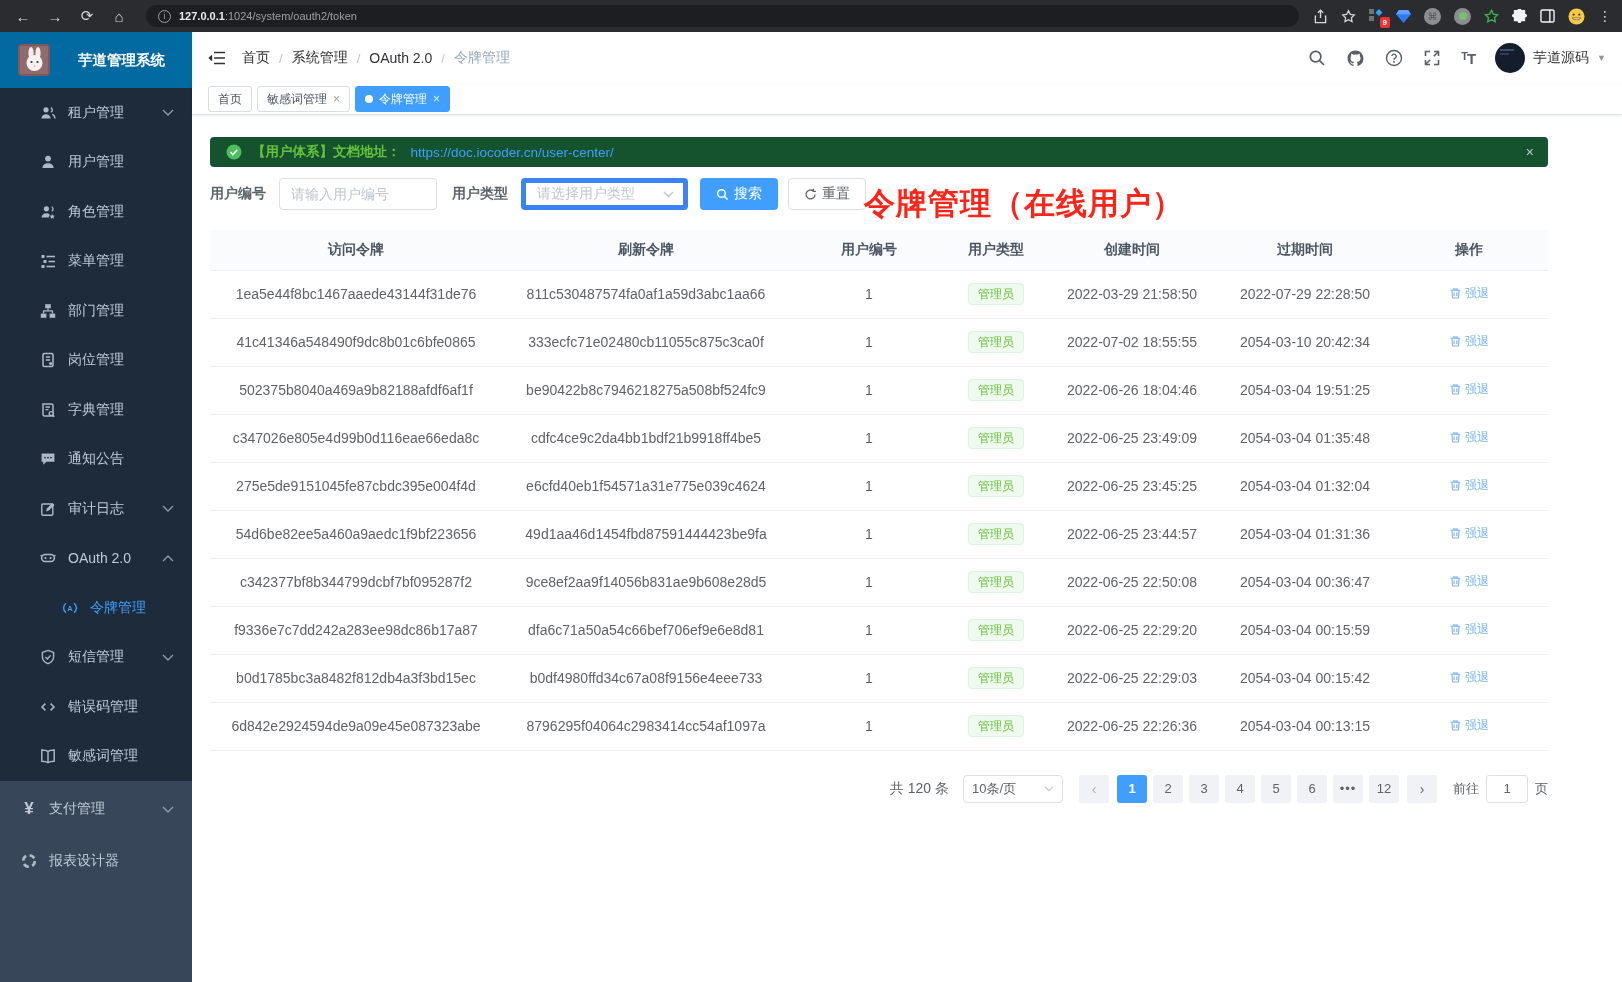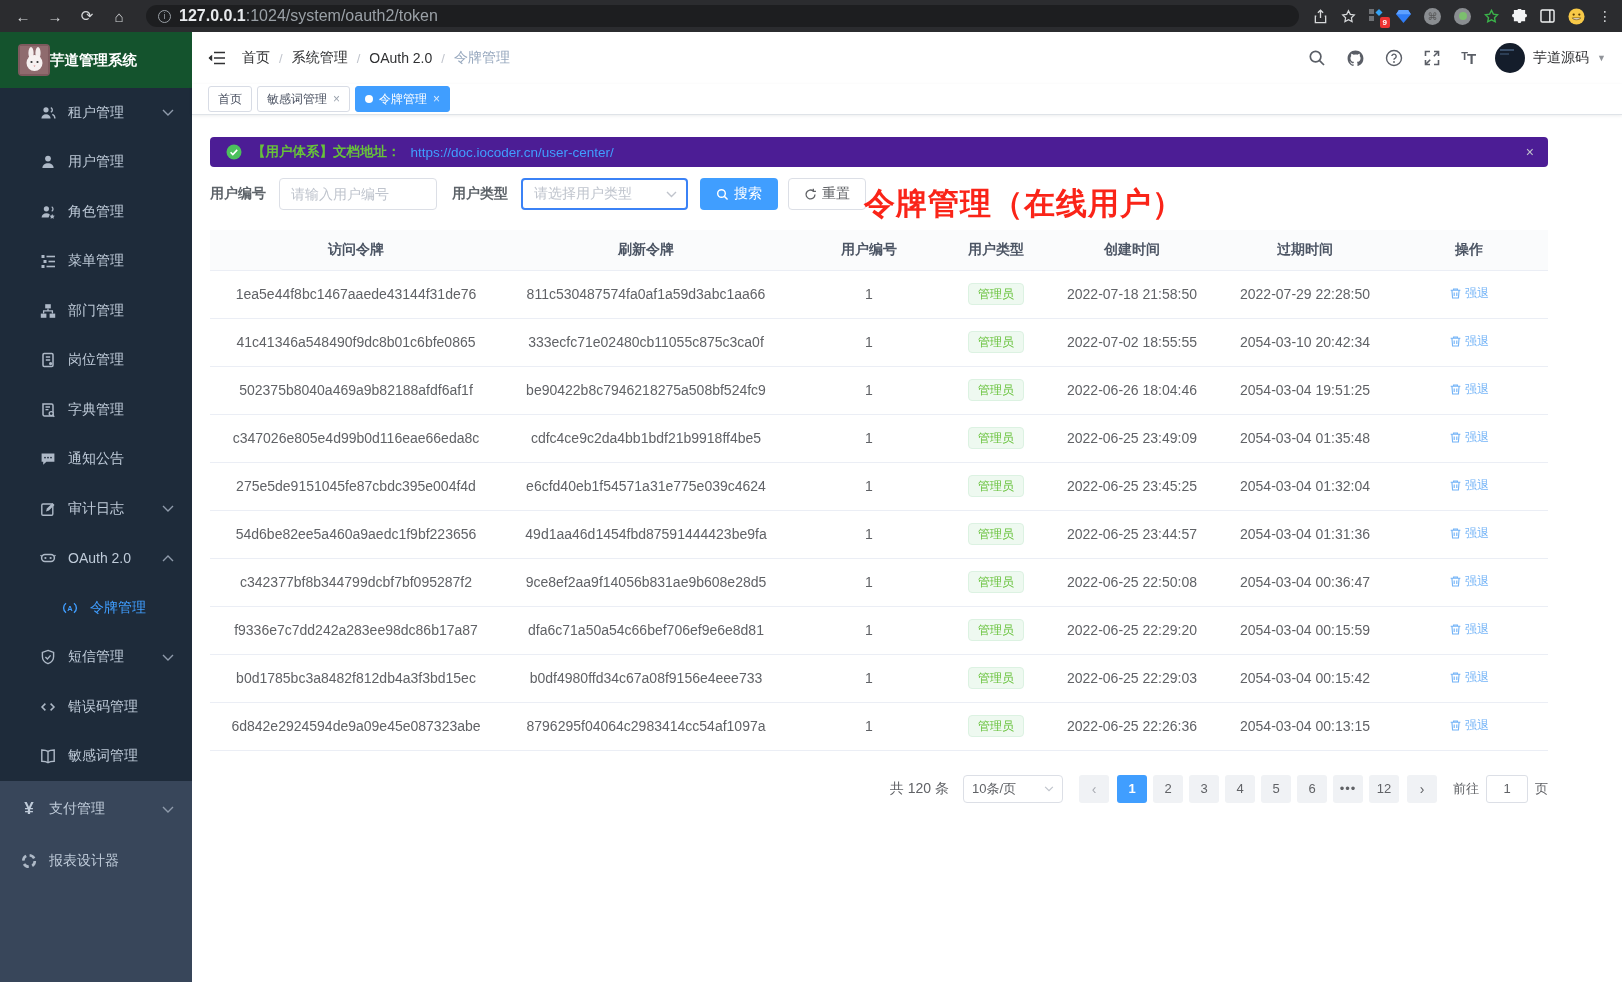--- a/index.html
+++ b/index.html
@@ -7,37 +7,37 @@
     font-family:"Liberation Sans","DejaVu Sans",sans-serif; }
 
   
   .browser-bar { height:32px; background:#2b2c2f; display:flex; align-items:center; padding:0 10px; gap:6px; }
   .b-nav { color:#d6d8da; width:26px; height:24px; display:flex; align-items:center; justify-content:center;
     font-size:15px; border-radius:50%; cursor:pointer; }
   .url-pill { flex:1; height:22px; background:#1d1e20; border-radius:11px; display:flex; align-items:center;
     padding:0 12px; gap:8px; margin:0 8px; }
   .url-info { color:#9aa0a6; font-size:12px; border:1px solid #9aa0a6; border-radius:50%; width:13px; height:13px;
     display:flex; align-items:center; justify-content:center; font-size:9px; }
-  .url-text { font-size:16px; color:#9aa0a6; white-space:nowrap; }
+  .url-text { font-size:11px; color:#9aa0a6; white-space:nowrap; }
   .url-text b { color:#e8eaed; font-weight:700; }
   .b-ext { display:flex; align-items:center; gap:13px; color:#d6d8da; font-size:14px; }
   .b-ext span { cursor:pointer; display:inline-flex; }
   .ext-badge { position:relative; }
   .ext-badge i { position:absolute; right:-7px; bottom:-5px; background:#e33; color:#fff; font-style:normal;
     font-size:8px; padding:1px 3px; border-radius:2px; font-weight:700; }
   .gray-circle { width:17px; height:17px; background:#8a8d91; border-radius:50%; display:inline-flex;
     align-items:center; justify-content:center; font-size:10px; color:#555; }
   .green-dot { width:8px;height:8px;border-radius:50%;background:#7cbf6e; }
 
   
   .app { display:flex; height:950px; }
 
   
   .sidebar { width:192px; background:#38465a; display:flex; flex-direction:column; flex-shrink:0; }
-  .logo-bar { height:56px; display:flex; align-items:center; padding-left:18px; gap:0; background:#14532d; }
+  .logo-bar { height:56px; display:flex; align-items:center; padding-left:18px; gap:28px; background:#0369a1; }
   .logo-img { width:32px; height:32px; border-radius:4px; overflow:hidden; flex-shrink:0; }
   .logo-title { color:#fff; font-size:14.5px; font-weight:700; }
   .menu { flex:1; display:flex; flex-direction:column; }
   .submenu-section { background:#1e2b3a; }
   .root-section { background:#38465a; flex:1; padding-top:2px; }
   .menu-item { height:49.5px; display:flex; align-items:center; color:#bfcbd9; font-size:14px; cursor:pointer; }
   .menu-item .mi-icon { width:16px; height:16px; margin-right:12px; display:inline-flex; color:#aeb9c7; }
   .menu-item.lvl0 { padding-left:21px; height:52px; }
   .menu-item.lvl1 { padding-left:40px; }
   .menu-item.lvl2 { padding-left:62px; }
@@ -75,32 +75,32 @@
   .tag-dot { width:8px; height:8px; border-radius:50%; background:#fff; }
 
   
   .annotation { position:absolute; left:672px; top:68px; font-size:31px; font-weight:700;
     color:#fa2418; z-index:9; letter-spacing:1px; white-space:nowrap; }
 
   
   .content { flex:1; padding:22px 0 0 18px; position:relative; }
   .content-inner { width:1338px; }
 
-  .notice-bar { height:30px; background:#4c1d95; border-radius:4px; display:flex; align-items:center;
+  .notice-bar { height:30px; background:#14532d; border-radius:4px; display:flex; align-items:center;
     padding:0 16px; gap:10px; position:relative; }
   .notice-text { font-size:13.5px; color:#67c23a; font-weight:600; }
   .notice-link { font-size:13.5px; color:#409eff; cursor:pointer; }
   .notice-close { position:absolute; right:14px; color:#c0c4cc; font-size:14px; cursor:pointer; }
 
   .filter-row { margin-top:11px; display:flex; align-items:center; }
   .f-label { font-size:14px; font-weight:700; color:#5d6369; margin-right:13px; }
   .f-input { width:158px; height:32px; border:1px solid #dcdfe6; border-radius:4px; padding:0 11px;
     font-size:14px; color:#606266; font-family:inherit; }
   .f-input::placeholder { color:#bfc4cd; }
-  .f-select { width:167px; height:32px; border:2px solid #3b82f6; border-radius:4px; padding:0 9px 0 11px;
+  .f-select { width:167px; height:32px; border:5px solid #3b82f6; border-radius:4px; padding:0 9px 0 11px;
     display:flex; align-items:center; justify-content:space-between; cursor:pointer; margin-right:12px; }
   .f-select .ph { font-size:14px; color:#bfc4cd; }
   .f-select .sel-arrow { color:#c0c4cc; display:inline-flex; }
   .gap-lg { width:15px; }
   .btn { height:32px; border-radius:4px; font-size:14px; display:inline-flex; align-items:center; gap:5px;
     padding:0 15px; cursor:pointer; border:1px solid transparent; font-family:Liberation Sans, sans-serif; }
   .btn-primary { background:#409eff; color:#fff; }
   .btn-plain { background:#fff; border-color:#dcdfe6; color:#606266; margin-left:10px; }
 
   
@@ -538,21 +538,21 @@
                 <th>过期时间</th>
                 <th>操作</th>
               </tr>
             </thead>
           <tbody id="table-body">
               <tr>
                 <td>1ea5e44f8bc1467aaede43144f31de76</td>
                 <td>811c530487574fa0af1a59d3abc1aa66</td>
                 <td>1</td>
                 <td><span class="tag-success">管理员</span></td>
-                <td>2022-07-18 21:58:50</td>
+                <td>2022-03-29 21:58:50</td>
                 <td>2022-07-29 22:28:50</td>
                 <td><span class="action-link">
                     <span>
                       <svg width="13" height="13" viewBox="0 0 16 16" fill="none" stroke="currentColor" stroke-width="1.4">
                         <path d="M2 4h12M5.6 4V2.4h4.8V4M3.6 4l.8 9.6h7.2l.8-9.6M6.4 6.8v4.4M9.6 6.8v4.4"></path>
                       </svg>
                     </span>
                     <span>强退</span>
                   </span></td>
               </tr>

